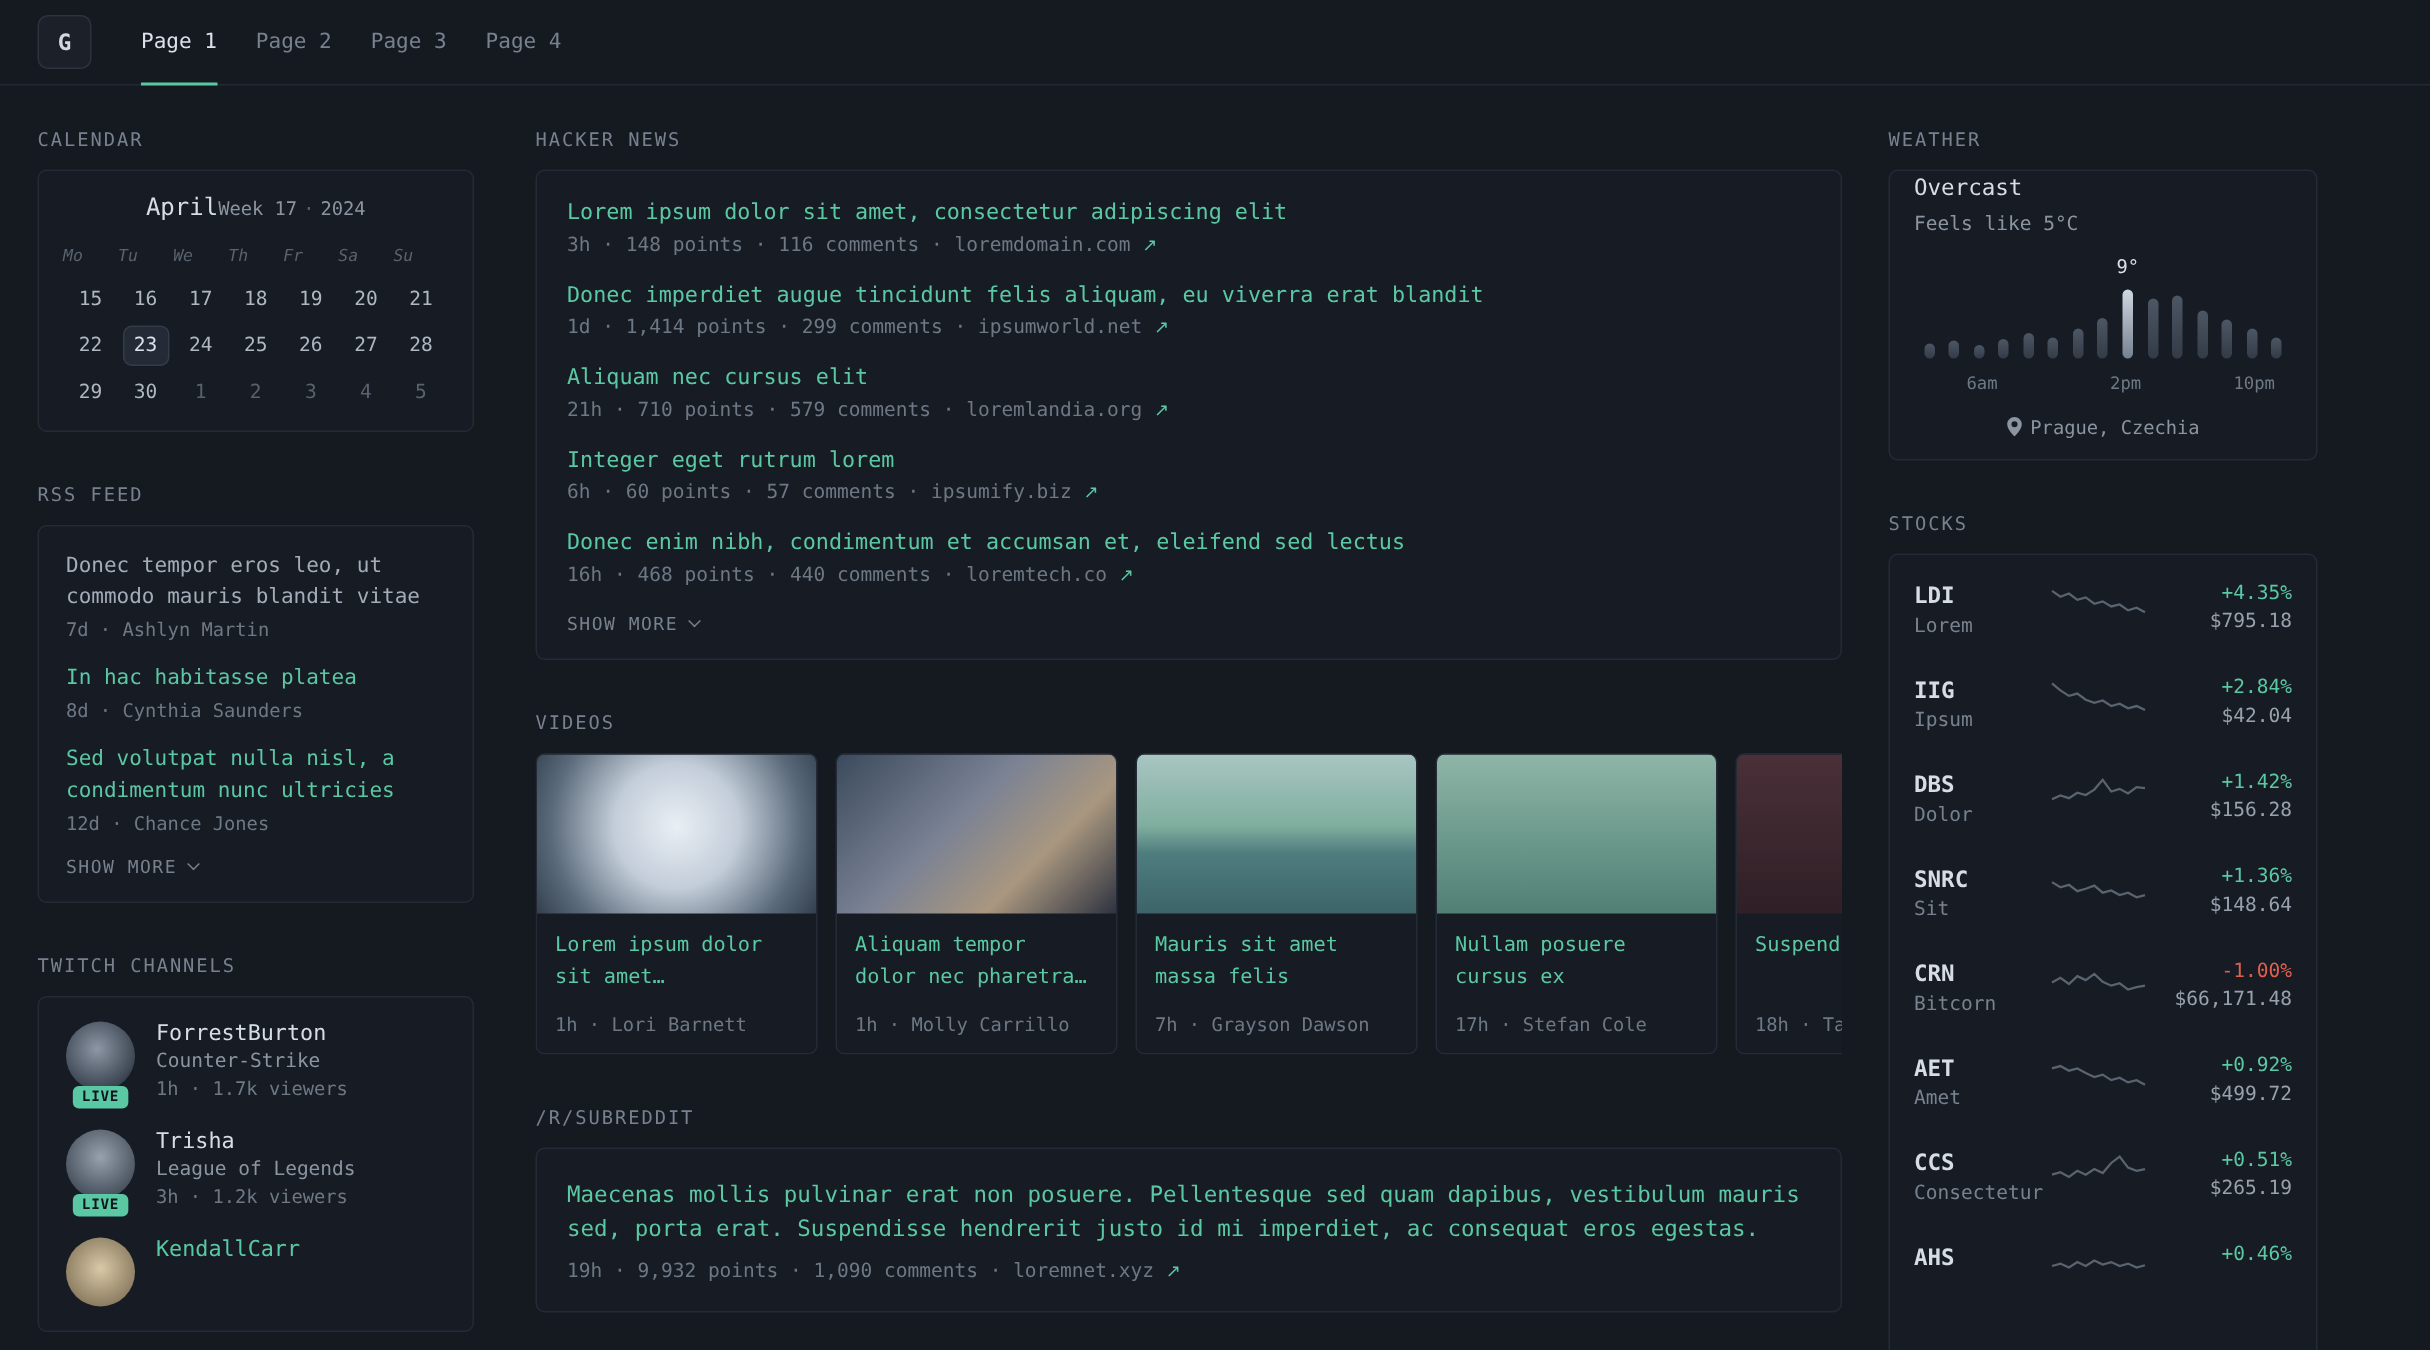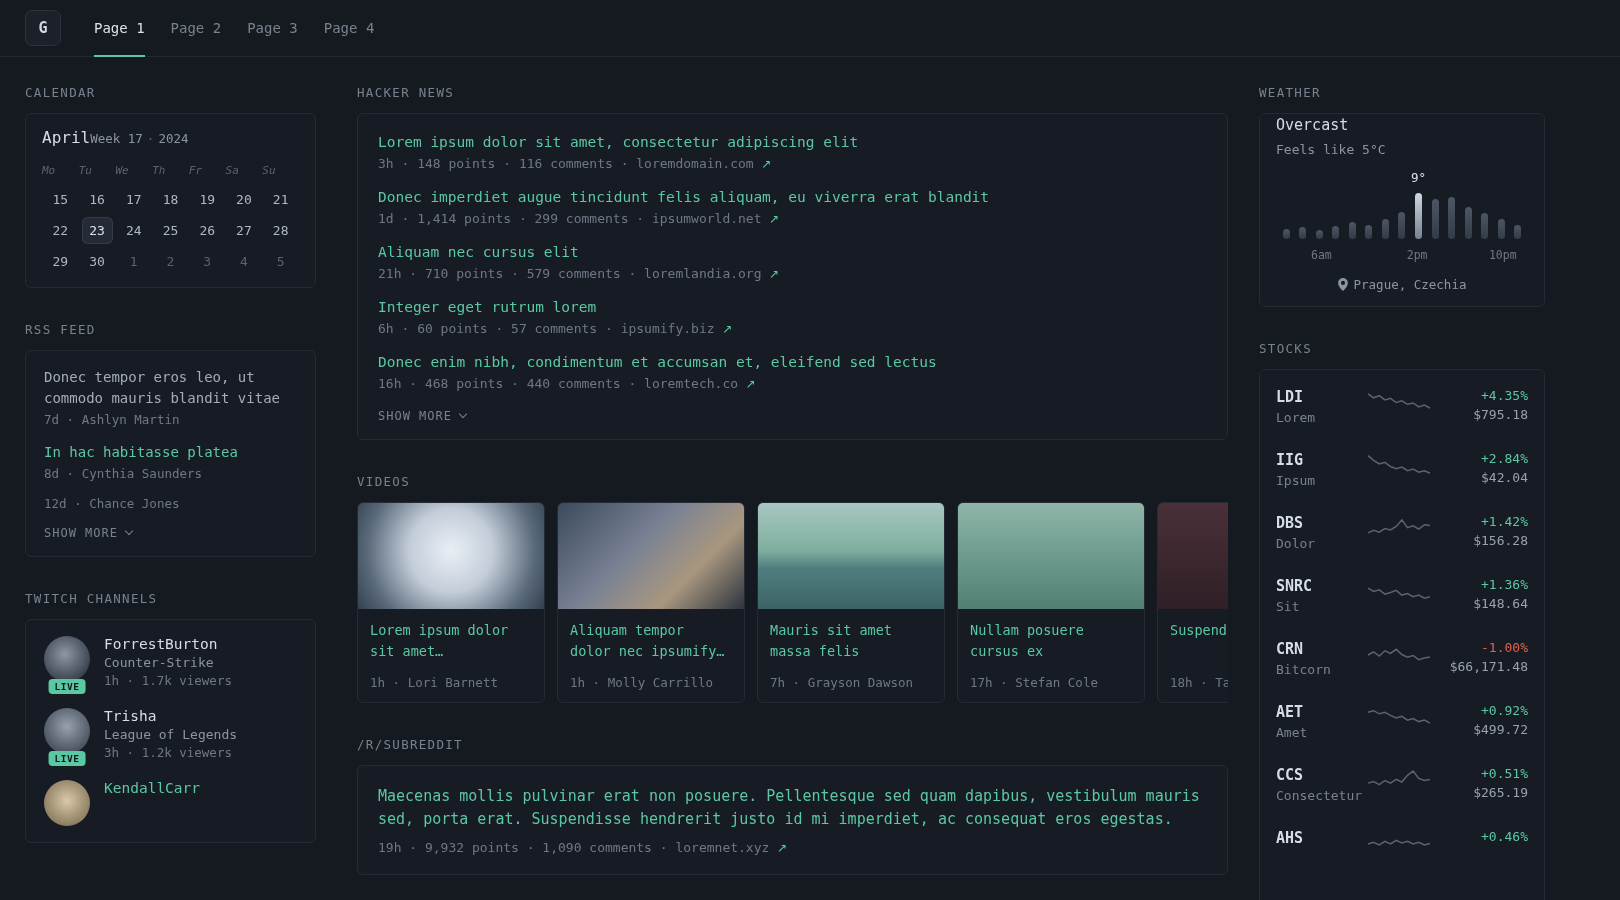--- a/index.html
+++ b/index.html
@@ -24,21 +24,21 @@
   .content{display:flex;align-items:flex-start;padding:28px 75px 0 25px}
   .col-left{width:291px;flex:none}
   .col-mid{flex:1;min-width:0;margin:0 31px 0 41px}
   .col-right{width:286px;flex:none}
   section{margin-bottom:34px}
   .sec-title{font-size:12.5px;font-weight:normal;letter-spacing:1.3px;color:#78828f;margin-bottom:13px}
   .card{border:1px solid #242b36;border-radius:6px;background:#171c24}
 
   
   .cal-card{padding:14px 16px 10px}
-  .cal-head{display:flex;justify-content:flex-start;align-items:baseline;margin-bottom:10px}
+  .cal-head{display:flex;justify-content:center;align-items:baseline;margin-bottom:10px}
   .cal-month{color:#d6dde6;font-size:16px}
   .cal-sub{color:#8b95a2;font-size:12.5px}
   .cal-sub .sep{color:#59626e;padding:0 4px}
   .cal-grid{display:grid;grid-template-columns:repeat(7,1fr)}
   .cal-dow{color:#59626e;font-size:11px;padding:7px 0;font-style:italic}
   .cal-day{width:31px;height:27px;line-height:27px;margin:2px auto;text-align:center;
            color:#aeb7c2;font-size:13px;border-radius:6px;cursor:pointer}
   .cal-day.muted{color:#59626e}
   .cal-day.selected{background:#242b36;color:#dce2eb;box-shadow:inset 0 0 0 1px #333c49}
 
@@ -176,20 +176,21 @@
         <div>
             <div class="rss-item">
               <div class="rss-title visited">Donec tempor eros leo, ut commodo mauris blandit vitae</div>
               <div class="item-meta">7d · Ashlyn Martin</div>
             </div>
             <div class="rss-item">
               <div class="rss-title">In hac habitasse platea</div>
               <div class="item-meta">8d · Cynthia Saunders</div>
             </div>
             <div class="rss-item">
+              <div class="rss-title">Sed volutpat nulla nisl, a condimentum nunc ultricies</div>
               <div class="item-meta">12d · Chance Jones</div>
             </div>
           </div>
         <button class="show-more">
           <span>SHOW MORE</span>
           <span class="chev"></span>
         </button>
       </div>
     </section>
 
@@ -273,21 +274,21 @@
           <div class="video-card">
             <div class="video-thumb" style="background: radial-gradient(circle at 50% 45%, rgb(233, 239, 244) 0%, rgb(195, 205, 217) 38%, rgb(90, 106, 122) 76%, rgb(51, 64, 78) 100%);"></div>
             <div class="video-body">
               <div class="video-title">Lorem ipsum dolor sit amet consectetu…</div>
               <div class="video-meta">1h · Lori Barnett</div>
             </div>
           </div>
           <div class="video-card">
             <div class="video-thumb" style="background: linear-gradient(135deg, rgb(58, 74, 92) 0%, rgb(122, 130, 148) 42%, rgb(169, 151, 127) 70%, rgb(46, 51, 64) 100%);"></div>
             <div class="video-body">
-              <div class="video-title">Aliquam tempor dolor nec ipsumify…</div>
+              <div class="video-title">Aliquam tempor dolor nec pharetra…</div>
               <div class="video-meta">1h · Molly Carrillo</div>
             </div>
           </div>
           <div class="video-card">
             <div class="video-thumb" style="background: linear-gradient(rgb(168, 198, 194) 0%, rgb(127, 174, 158) 45%, rgb(79, 125, 127) 62%, rgb(60, 100, 104) 100%);"></div>
             <div class="video-body">
               <div class="video-title">Mauris sit amet massa felis</div>
               <div class="video-meta">7h · Grayson Dawson</div>
             </div>
           </div>

